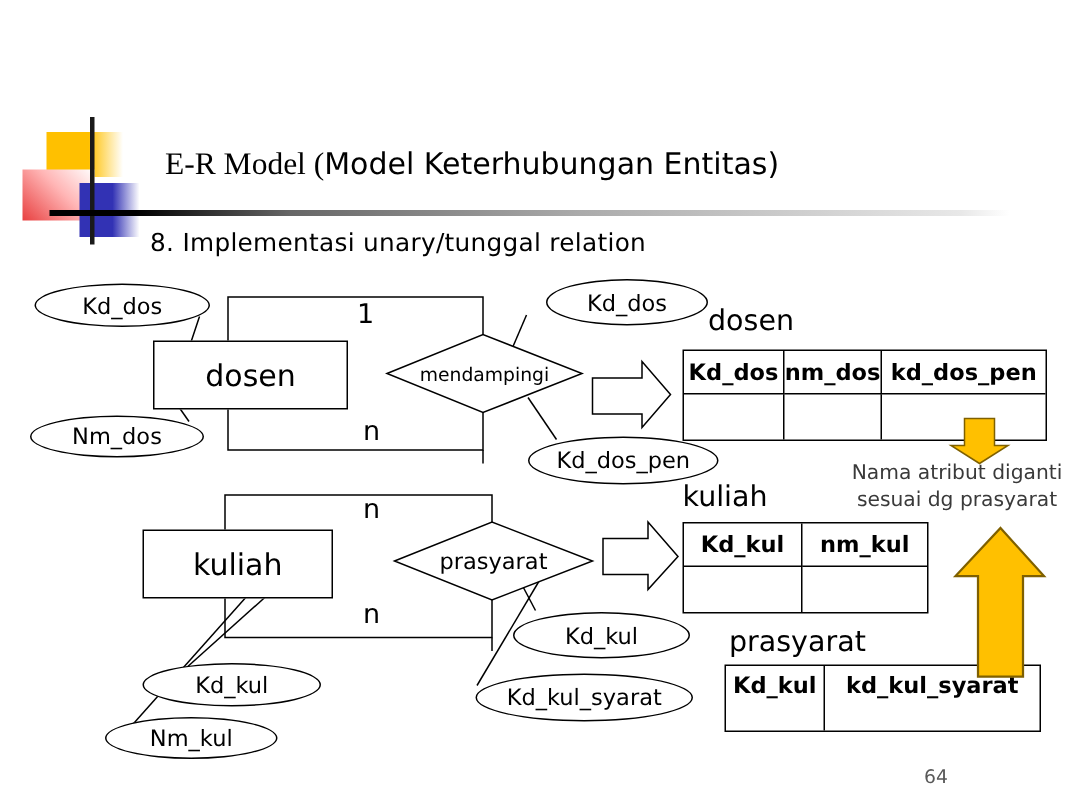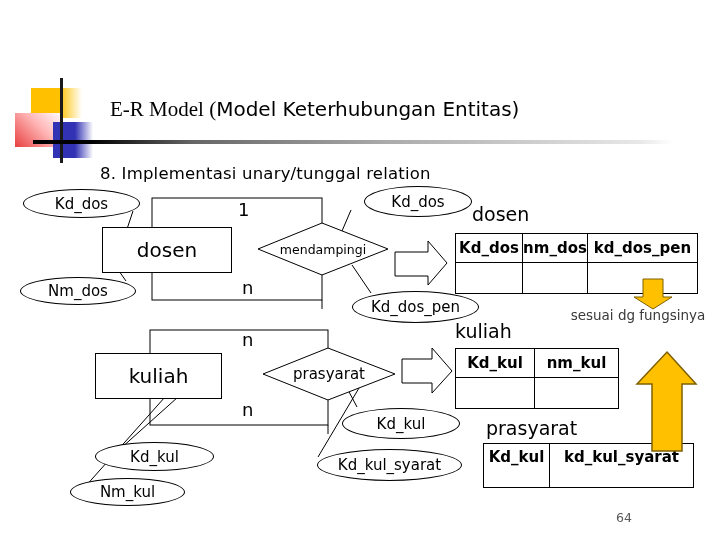--- a/index.html
+++ b/index.html
@@ -6,21 +6,21 @@
   #slide{position:relative;width:720px;height:540px;background:#fff;overflow:hidden;
          font-family:"DejaVu Sans",sans-serif;color:#000;padding-left:33px;}
   svg.layer{position:absolute;left:0;top:0;width:720px;height:540px;}
   #bg-layer{z-index:1;}
   #fg-layer{z-index:3;}
   
   .deco{position:absolute;z-index:2;}
   #title{position:absolute;left:110px;top:97px;z-index:2;white-space:nowrap;font-size:21px;}
   #title .serif{font-family:"Liberation Serif","DejaVu Serif",serif;}
   #title .sans{font-family:"DejaVu Sans",sans-serif;font-size:20px;}
-  #subtitle{position:absolute;left:100px;top:152px;z-index:2;font-size:16.5px;letter-spacing:.2px;margin-top:12px;}
+  #subtitle{position:absolute;left:100px;top:152px;z-index:2;font-size:16.5px;letter-spacing:.2px;}
   
   .ellipse{position:absolute;z-index:2;border:1px solid #000;border-radius:50%;background:#fff;
            display:flex;align-items:center;justify-content:center;font-size:15px;}
   .entity{position:absolute;z-index:2;border:1px solid #000;background:#fff;
           display:flex;align-items:center;justify-content:center;font-size:20px;}
   .dlabel{position:absolute;z-index:2;display:flex;align-items:center;justify-content:center;text-align:right;}
   .card{position:absolute;z-index:2;font-size:18px;}
   
   .ttitle{position:absolute;z-index:2;font-size:19px;}
   .tbl{position:absolute;z-index:2;display:grid;background:#fff;border:1px solid #000;box-sizing:border-box;}
@@ -110,21 +110,22 @@
     <div class="cell"></div>
   </div>
 
   <div class="ttitle" style="left:486px;top:417px;">prasyarat</div>
   <div class="tbl" style="left:483px;top:443px;width:211px;height:45px;grid-template-columns:66px 1fr;grid-template-rows:1fr;">
     <div class="cell br topalign">Kd_kul</div>
     <div class="cell topalign">kd_kul_syarat</div>
   </div>
 
   <div id="note">
-    <div>sesuai dg fungsinya</div>
+    <div>Nama atribut diganti</div>
+    <div>sesuai dg prasyarat</div>
   </div>
 
   <svg id="fg-layer" class="layer" viewBox="0 0 720 540">
     <polygon points="643,279 663,279 663,297 672,297 653,309 634,297 643,297" fill="#FFC000" stroke="#7F6000" stroke-width="1"></polygon>
     <polygon points="667,352 696,384 682,384 682,451 652,451 652,384 637,384" fill="#FFC000" stroke="#7F6000" stroke-width="1.5"></polygon>
   </svg>
 
   <div id="pagenum">64</div>
 
 </div>

